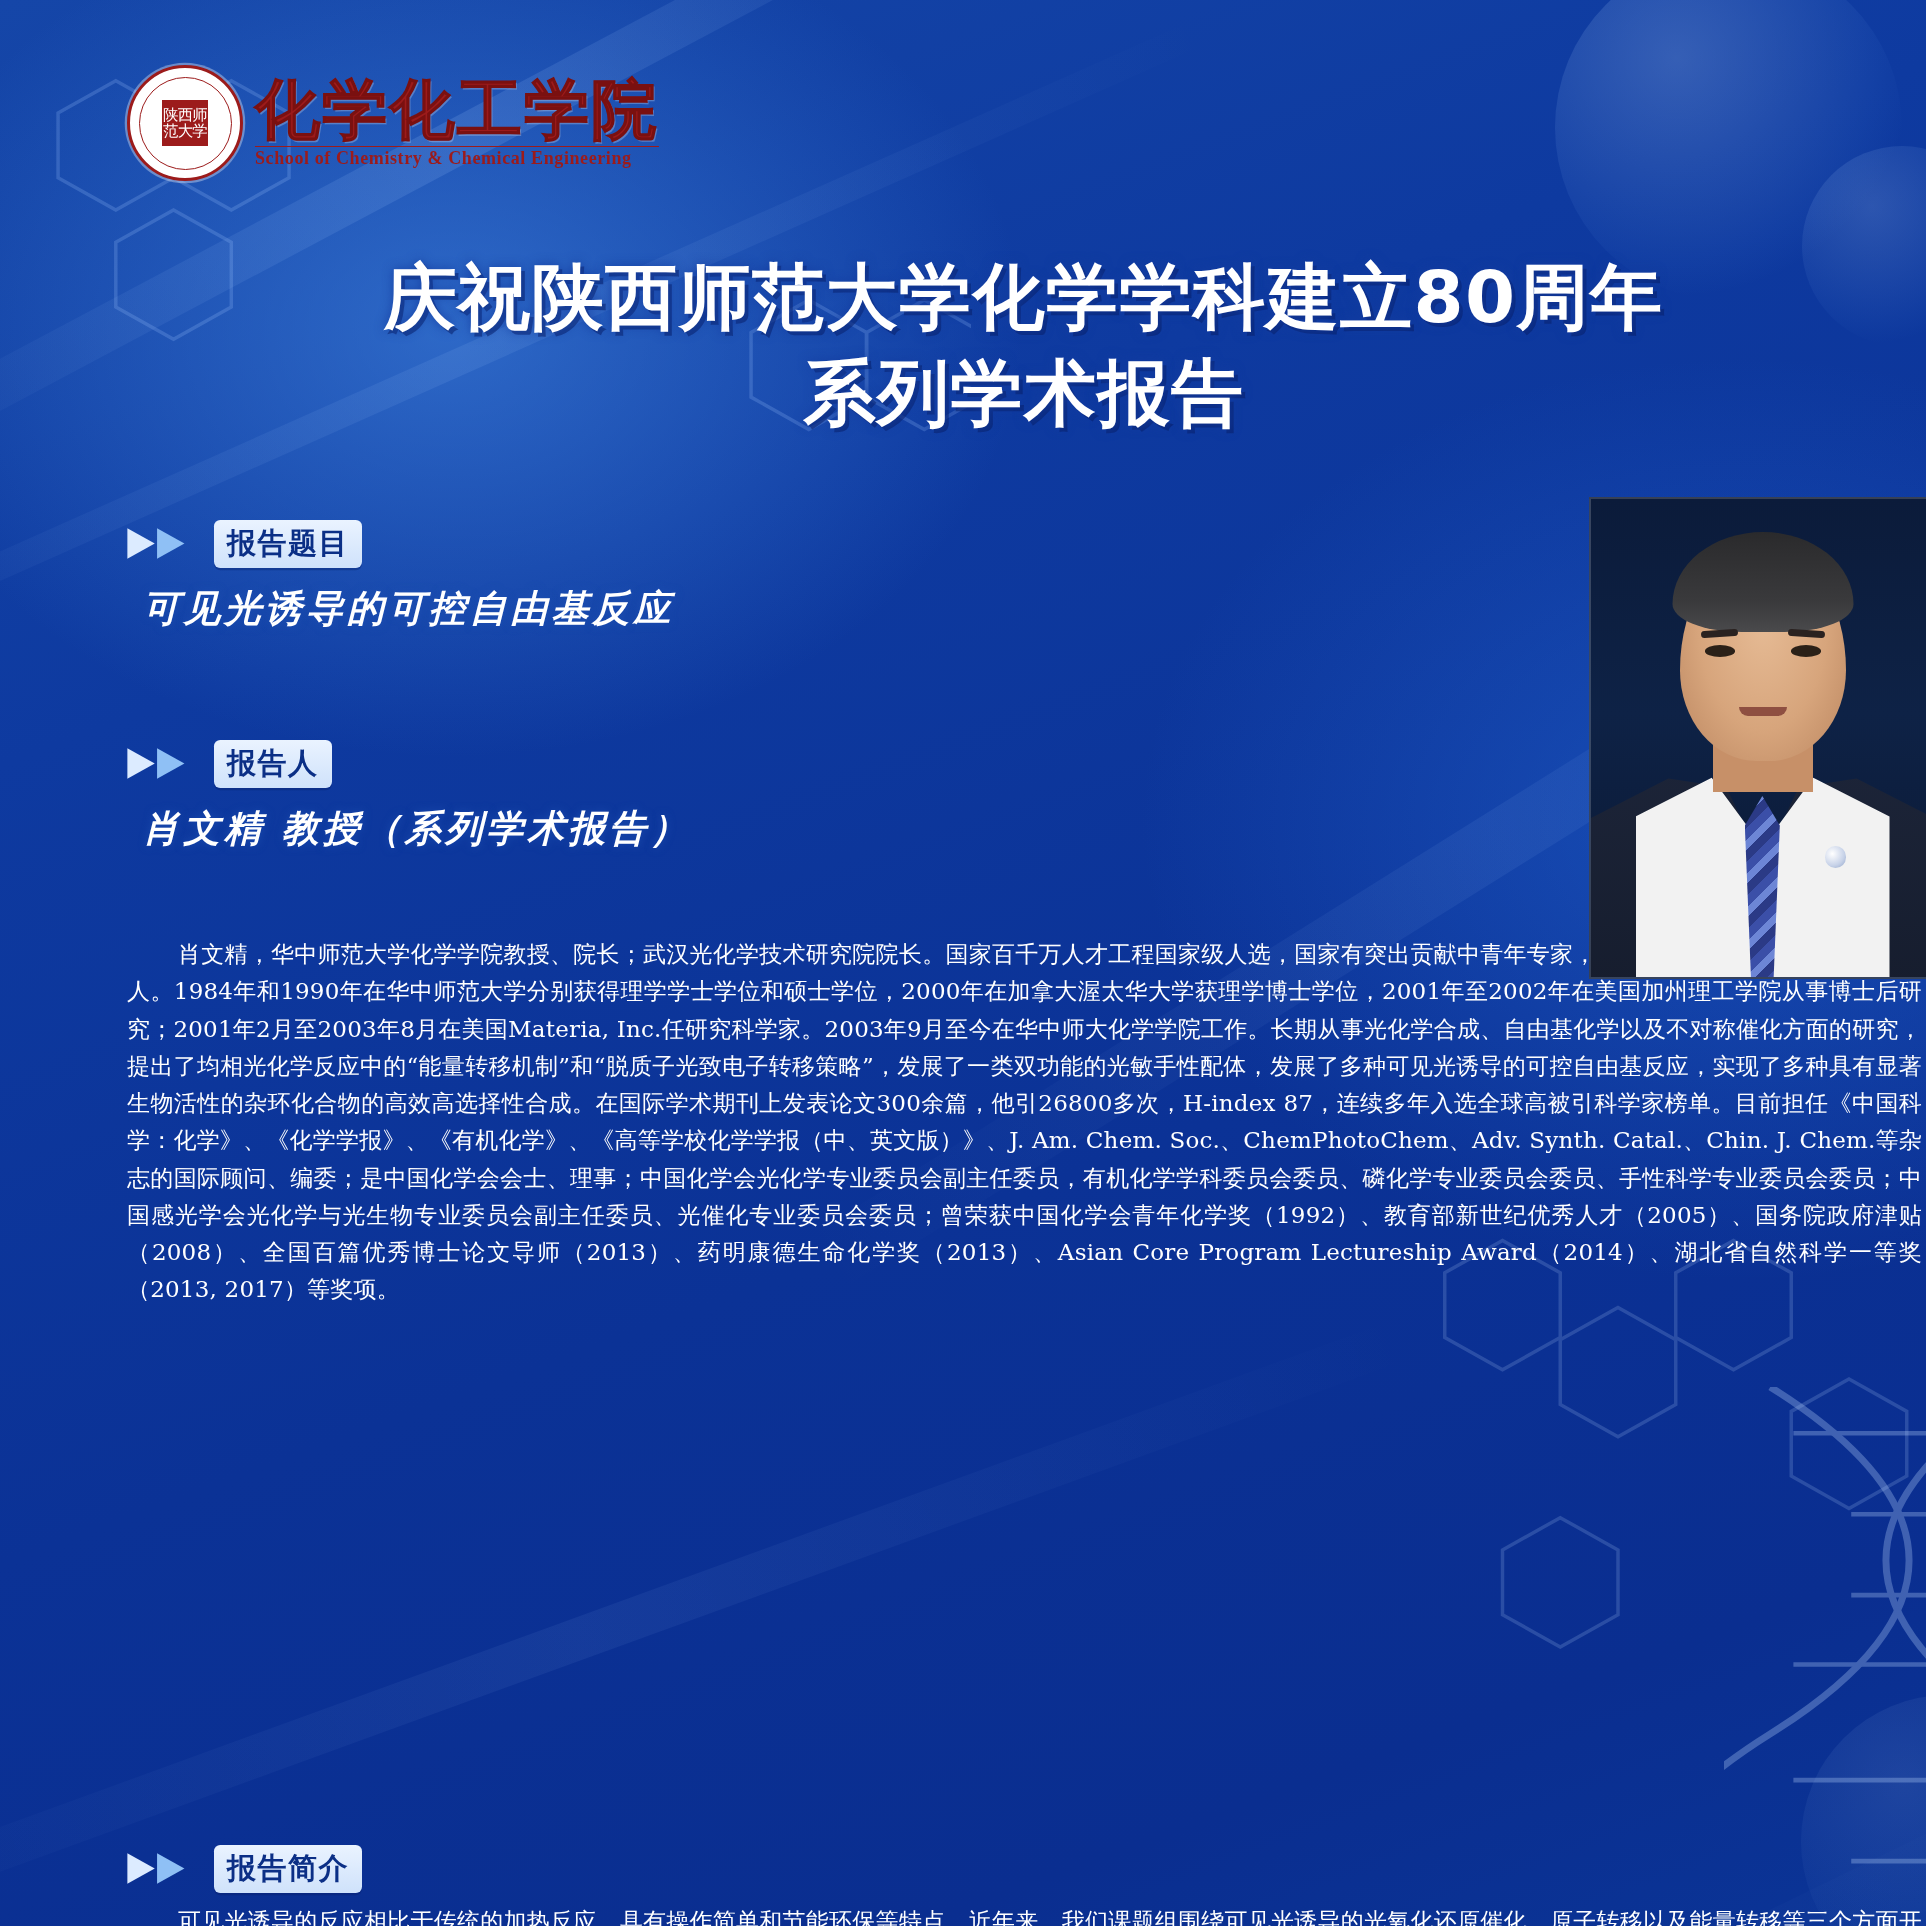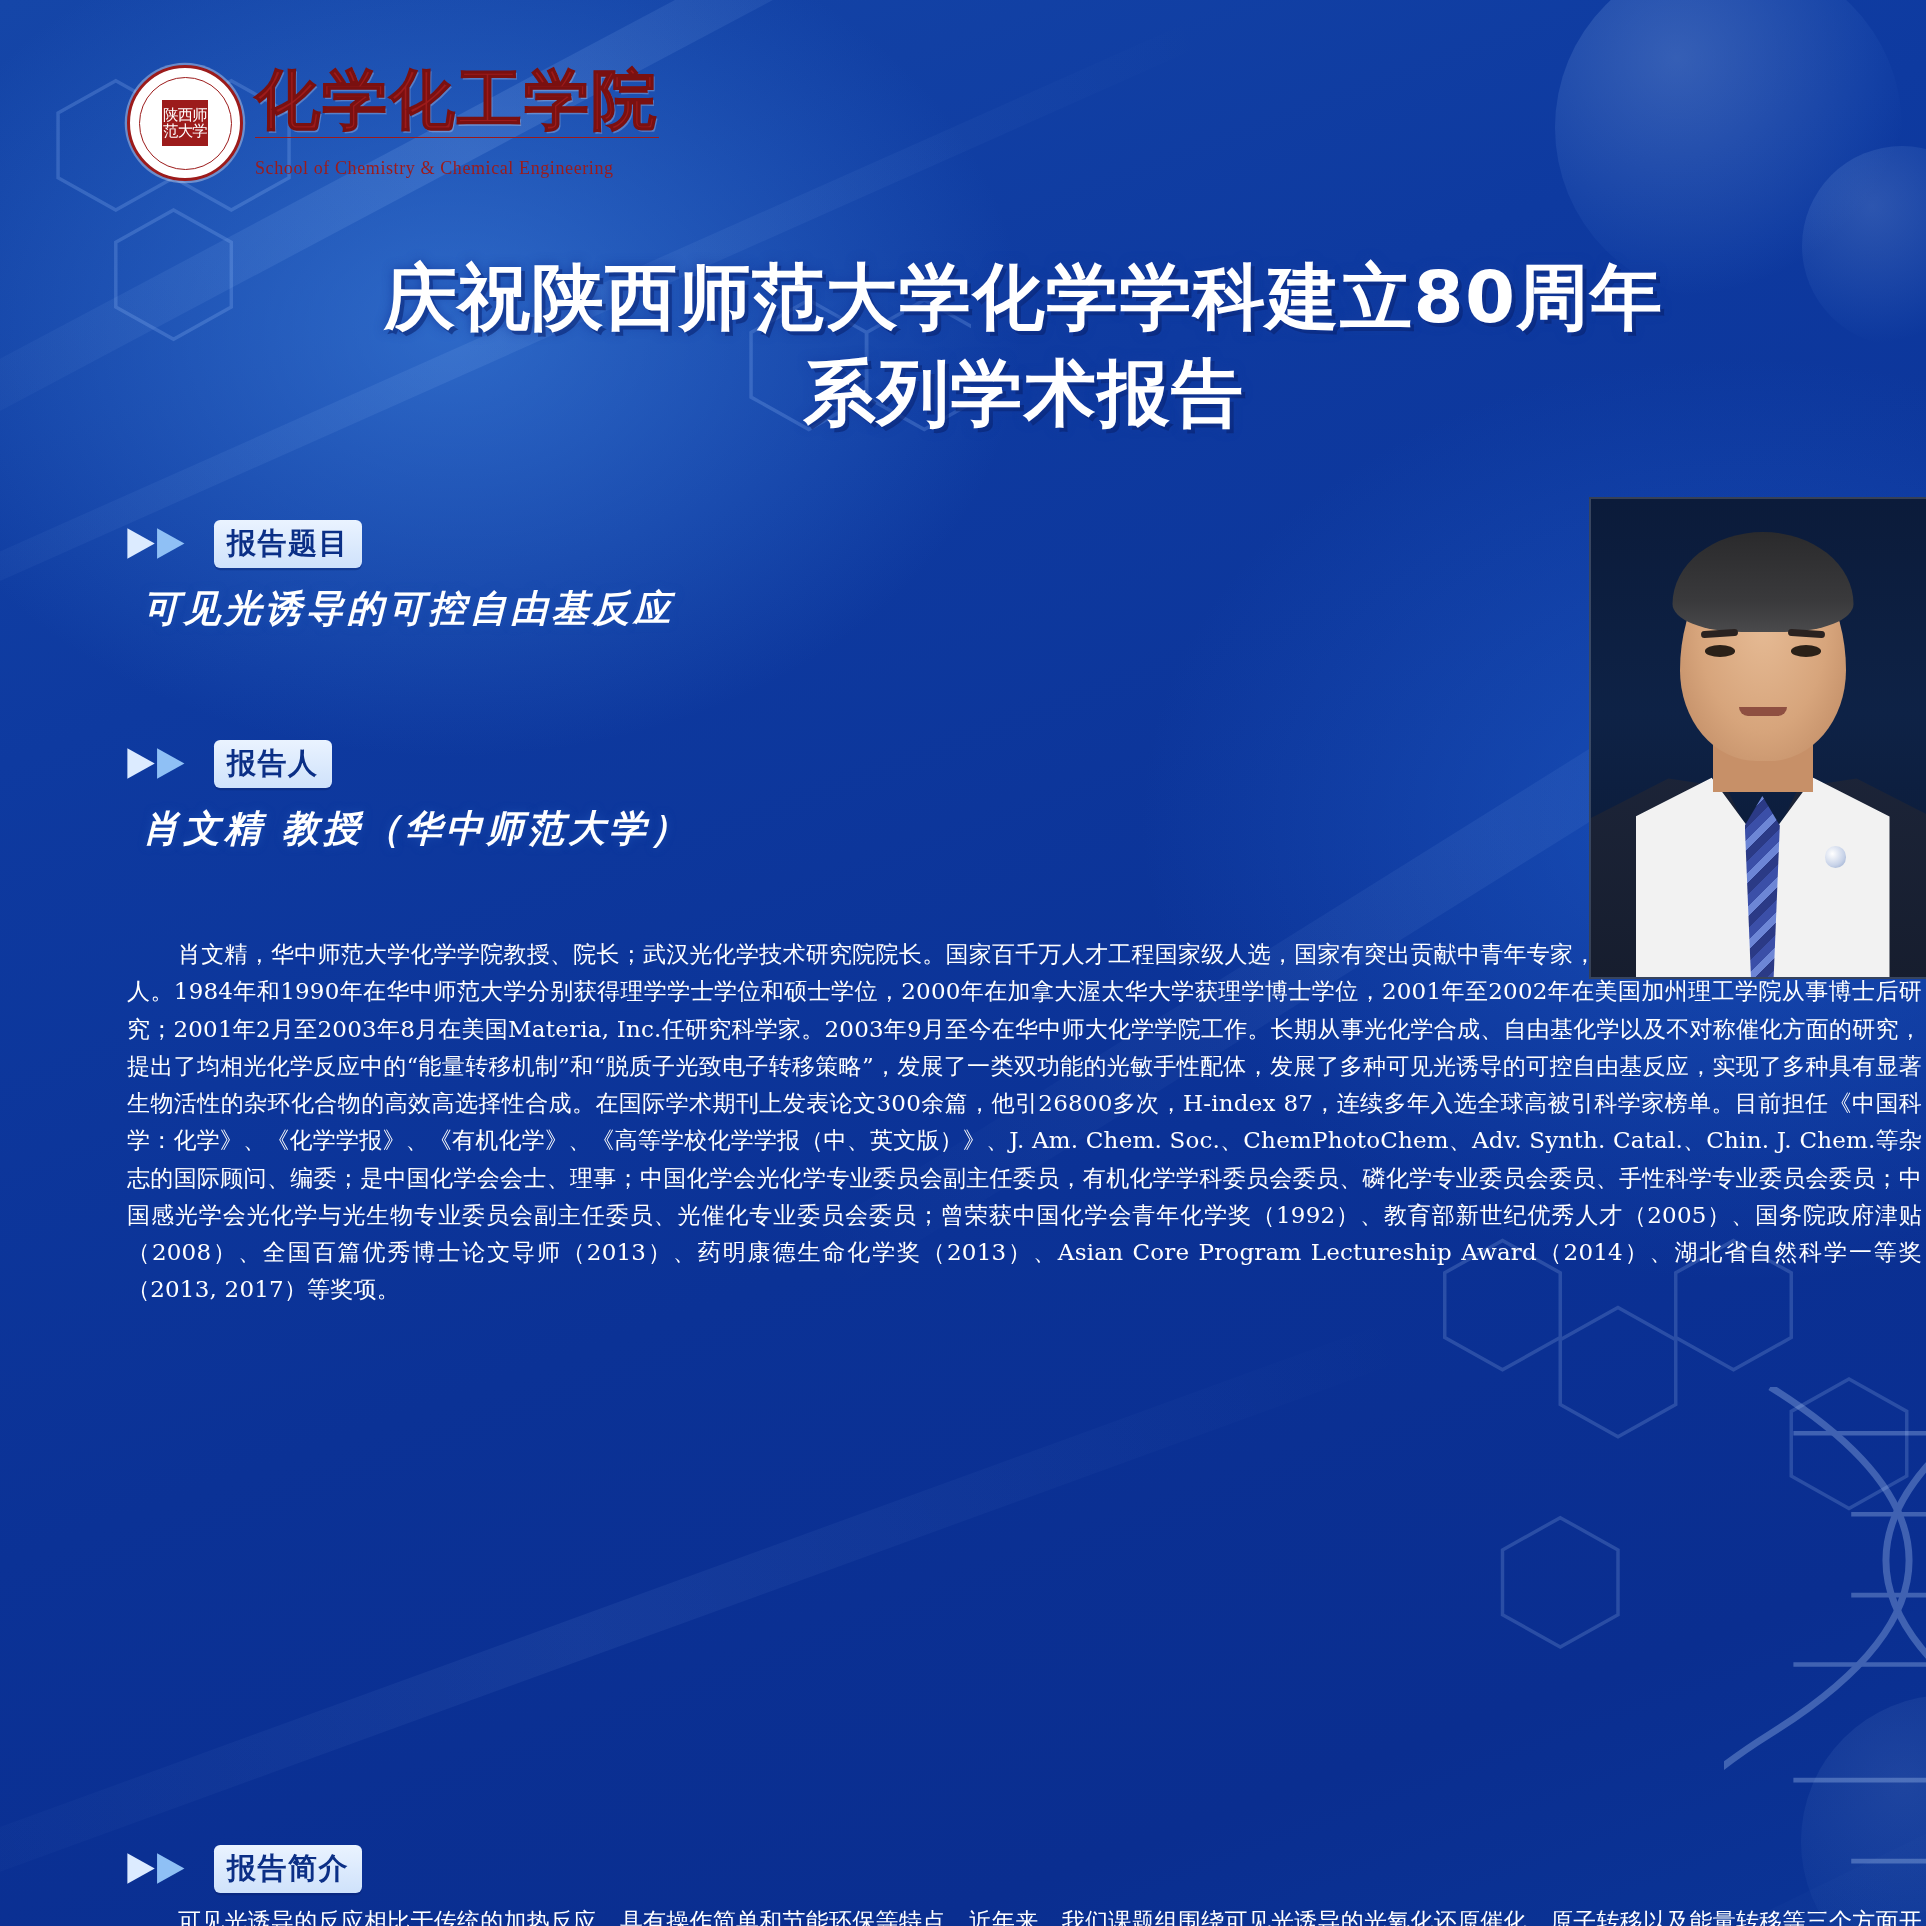--- a/index.html
+++ b/index.html
@@ -89,27 +89,27 @@
     font-weight: bold;
     font-size: 65px;
     color: #9c1b1b;
     letter-spacing: 2.3px;
     line-height: 1;
     -webkit-text-stroke: 1.2px #7a1010;
     text-shadow: 1.5px 1.5px 0 rgba(255,255,255,0.25);
   }
   .logo-text-en {
     font-family: "Liberation Serif", serif;
-    font-weight: normal;
+    font-weight: bold;
     font-size: 18px;
     color: #9c1b1b;
     letter-spacing: 0.6px;
     margin-top: 4.6px;
     border-top: 1.9px solid #9c1b1b;
-    padding-top: 20px;
+    padding-top: 1px;
     white-space: nowrap;
   }
 
   .main-title {
     position: absolute;
     top: 250px; left: 0; right: 0;
     text-align: center;
     z-index: 5;
     font-family: "DejaVu Sans", sans-serif;
     font-weight: bold;
@@ -313,21 +313,21 @@
   </div>
 
   <div class="section" style="top:740px; width:1348px;">
     <div class="sec-head">
       <svg class="arrow-icon" width="73" height="35" viewBox="0 0 190 92">
         <polygon points="0,6 72,46 0,86" fill="#dcebff"></polygon>
         <polygon points="78,6 150,46 78,86" fill="#8fc0f5"></polygon>
       </svg>
       <span class="sec-label">报告人</span>
     </div>
-    <div class="brush-line">肖文精 教授（华中师范大学）</div>
+    <div class="brush-line">肖文精 教授（系列学术报告）</div>
   </div>
 
   <div class="section" style="top:936px;">
     <p class="body-text">肖文精，华中师范大学化学学院教授、院长；武汉光化学技术研究院院长。国家百千万人才工程国家级人选，国家有突出贡献中青年专家，农药化学黄大年式教师团队负责人。1984年和1990年在华中师范大学分别获得理学学士学位和硕士学位，2000年在加拿大渥太华大学获理学博士学位，2001年至2002年在美国加州理工学院从事博士后研究；2001年2月至2003年8月在美国Materia, Inc.任研究科学家。2003年9月至今在华中师大化学学院工作。长期从事光化学合成、自由基化学以及不对称催化方面的研究，提出了均相光化学反应中的“能量转移机制”和“脱质子光致电子转移策略”，发展了一类双功能的光敏手性配体，发展了多种可见光诱导的可控自由基反应，实现了多种具有显著生物活性的杂环化合物的高效高选择性合成。在国际学术期刊上发表论文300余篇，他引26800多次，H-index 87，连续多年入选全球高被引科学家榜单。目前担任《中国科学：化学》、《化学学报》、《有机化学》、《高等学校化学学报（中、英文版）》、J. Am. Chem. Soc.、ChemPhotoChem、Adv. Synth. Catal.、Chin. J. Chem.等杂志的国际顾问、编委；是中国化学会会士、理事；中国化学会光化学专业委员会副主任委员，有机化学学科委员会委员、磷化学专业委员会委员、手性科学专业委员会委员；中国感光学会光化学与光生物专业委员会副主任委员、光催化专业委员会委员；曾荣获中国化学会青年化学奖（1992）、教育部新世纪优秀人才（2005）、国务院政府津贴（2008）、全国百篇优秀博士论文导师（2013）、药明康德生命化学奖（2013）、Asian Core Program Lectureship Award（2014）、湖北省自然科学一等奖（2013, 2017）等奖项。</p>
   </div>
 
   <div class="section" style="top:1845px;">
     <div class="sec-head">
       <svg class="arrow-icon" width="73" height="35" viewBox="0 0 190 92">
         <polygon points="0,6 72,46 0,86" fill="#dcebff"></polygon>

